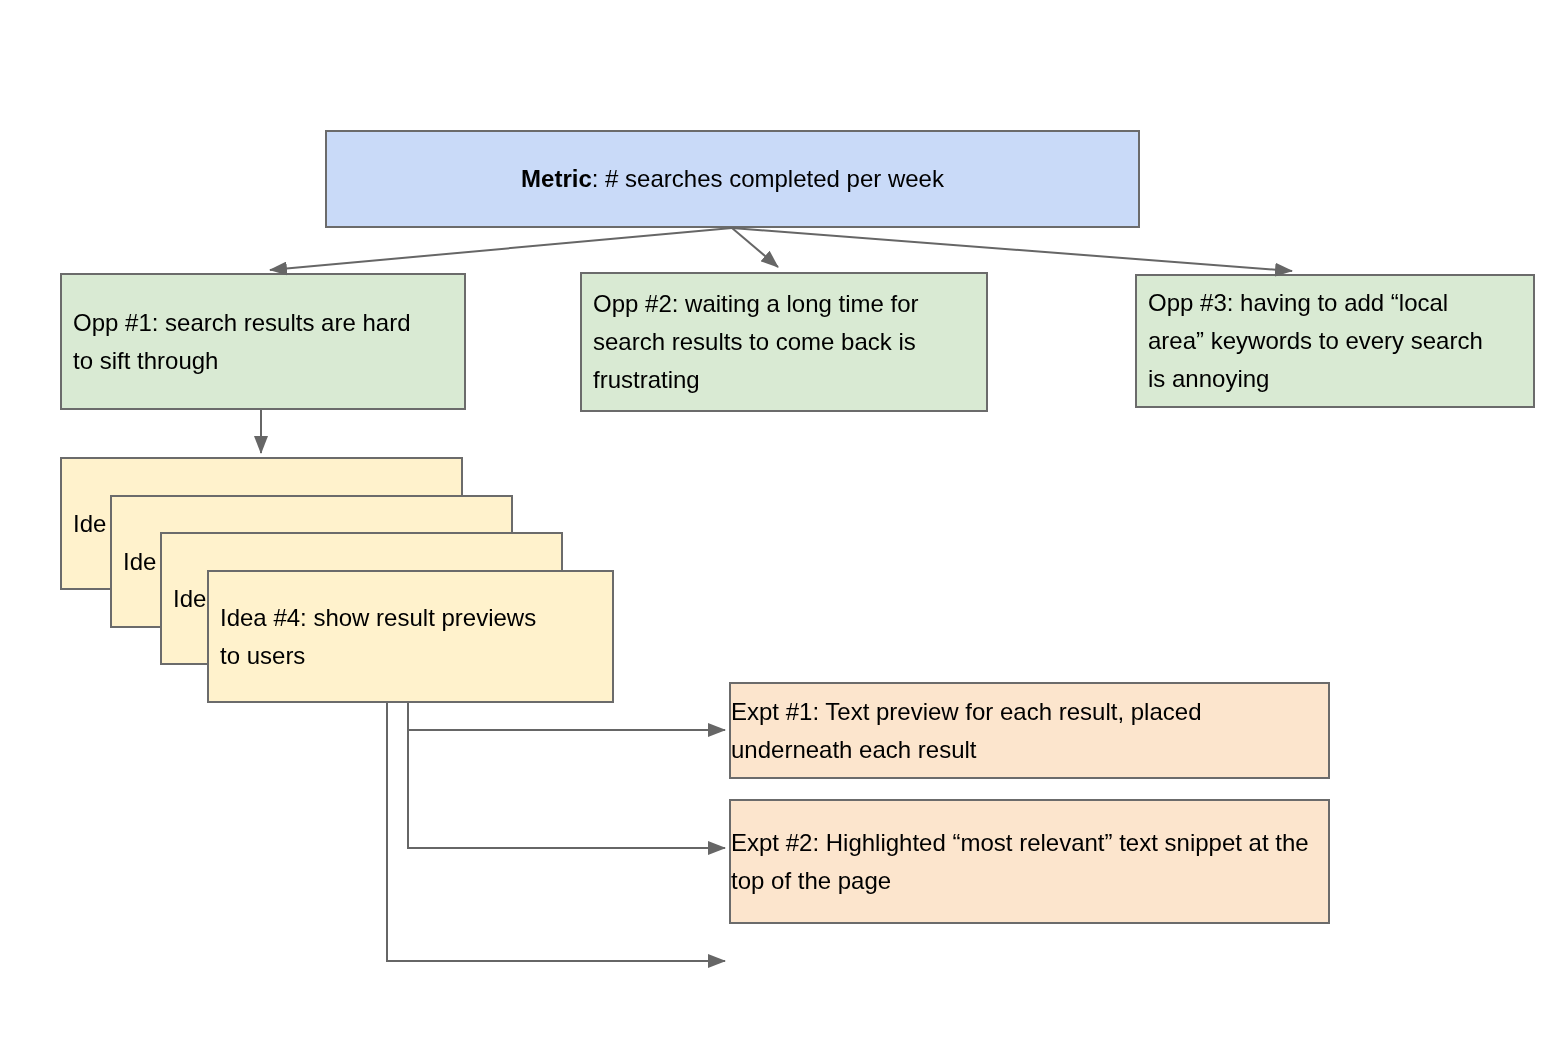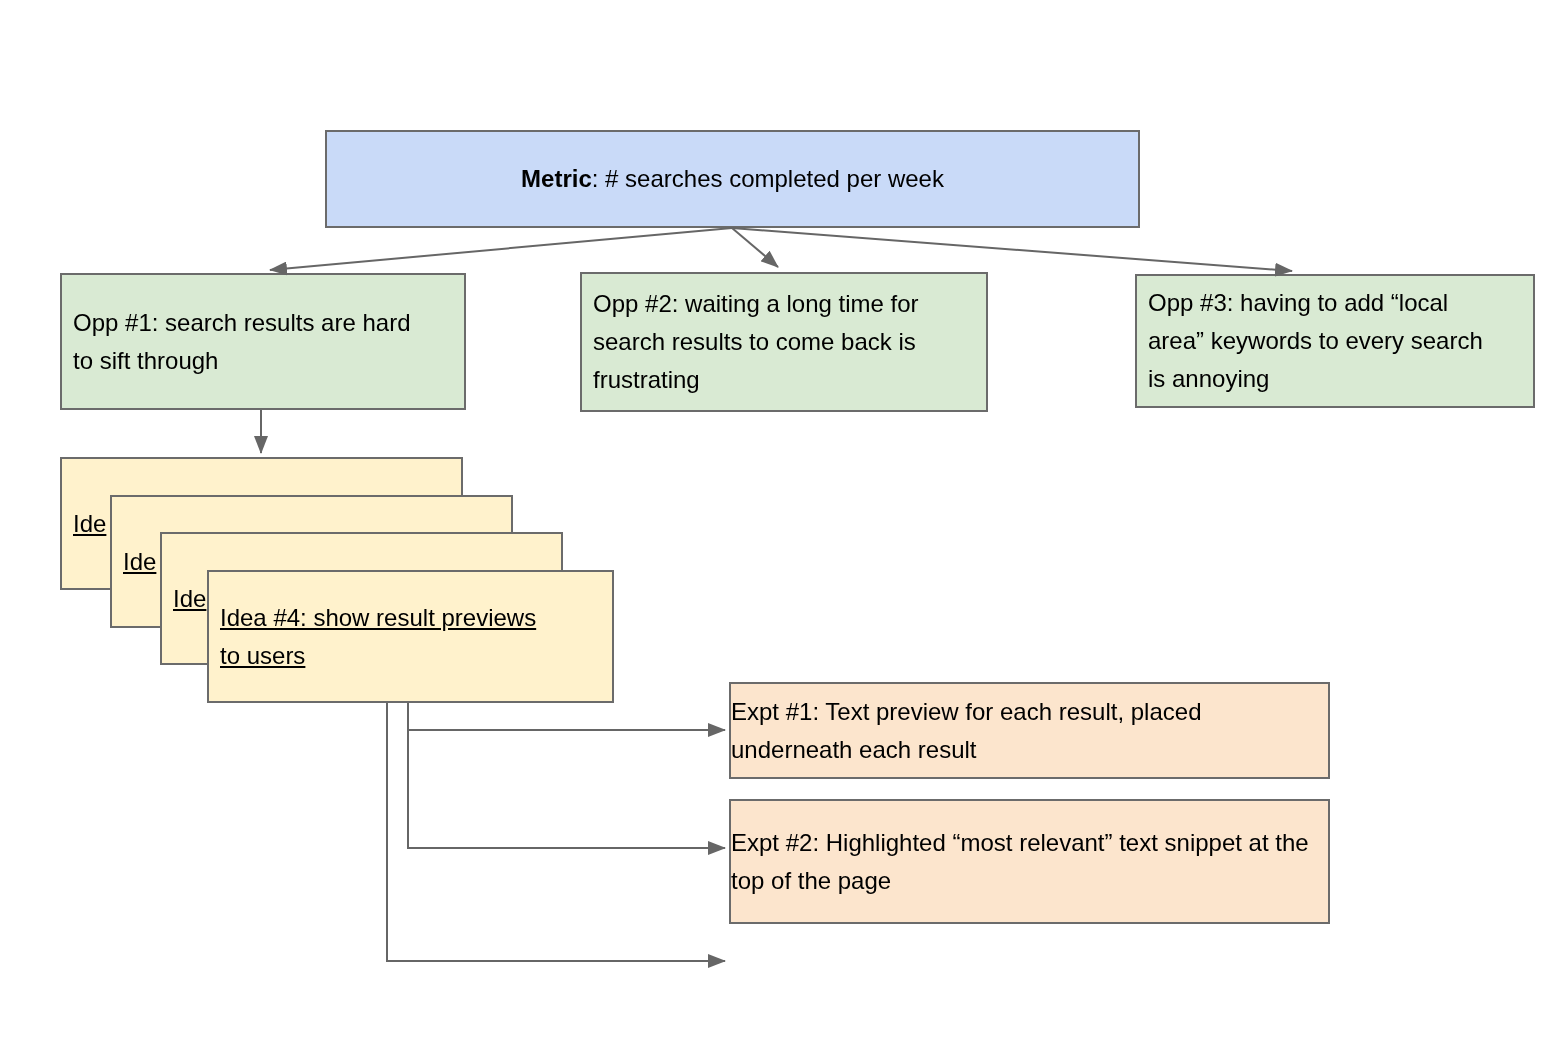--- a/index.html
+++ b/index.html
@@ -38,21 +38,21 @@
   .opp-3 { left: 1108px; top: 274px; width: 400px; height: 134px; margin-left: 27px; }
   .opp-1 .lbl { max-width: 362px; }
   .opp-2 .lbl { max-width: 382px; }
   .opp-3 .lbl { max-width: 336px; }
   .idea-box { background: var(--idea-fill, #fff2cc); padding-left: 11px; padding-right: 8px; }
   .idea-1 { left: 60px;  top: 457px; width: 403px; height: 133px; }
   .idea-2 { left: 110px; top: 495px; width: 403px; height: 133px; }
   .idea-3 { left: 160px; top: 532px; width: 403px; height: 133px; }
   .idea-4 { left: 207px; top: 570px; width: 407px; height: 133px; }
   .idea-4 .lbl { max-width: 320px; }
-  .idea-box .lbl { white-space: nowrap; text-decoration: underline; }
+  .idea-box .lbl { white-space: nowrap; }
   .idea-4 .lbl { white-space: normal; }
   .expt-box { background: var(--experiment-fill, #fce5cd); padding-right: 8px; }
   .expt-1 { left: 729px; top: 682px; width: 601px; height: 97px; }
   .expt-2 { left: 729px; top: 799px; width: 601px; height: 125px; }
   .expt-3 { left: 729px; top: 914px; width: 601px; height: 97px; }
   .expt-box .lbl { max-width: 578px; }
   .connectors {
     position: absolute;
     left: 0; top: 0;
     width: 1556px; height: 1054px;

